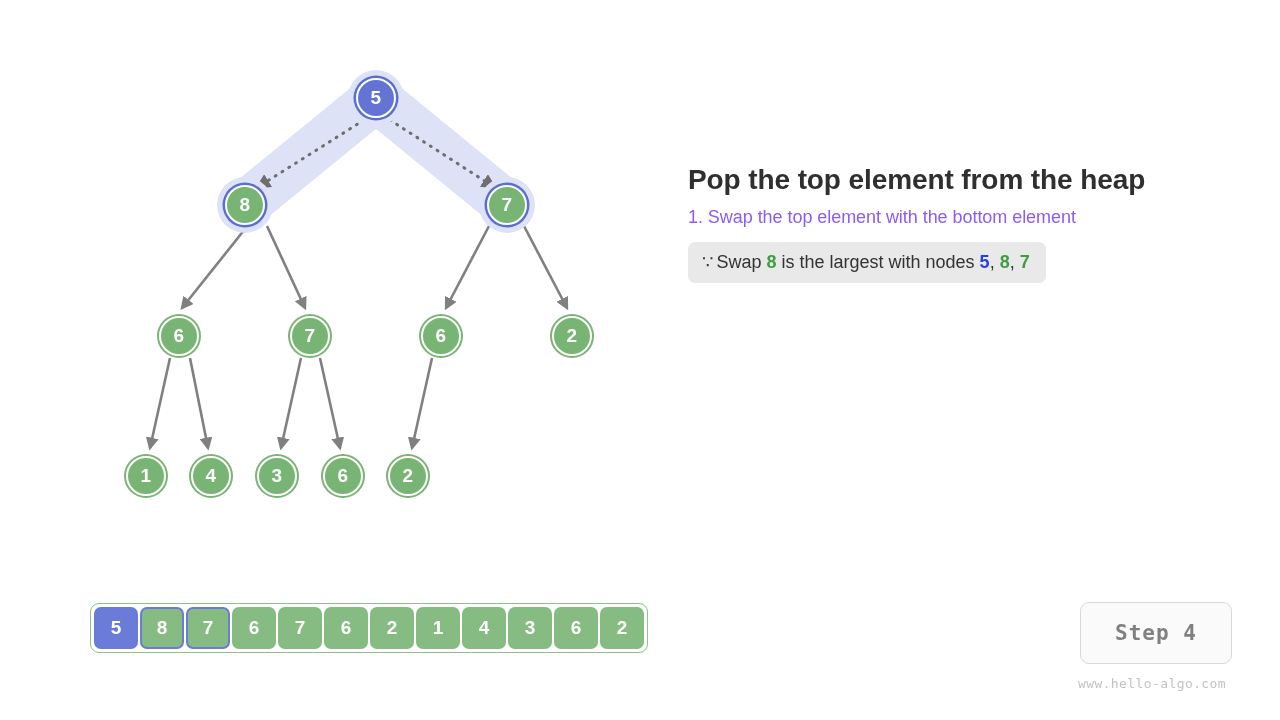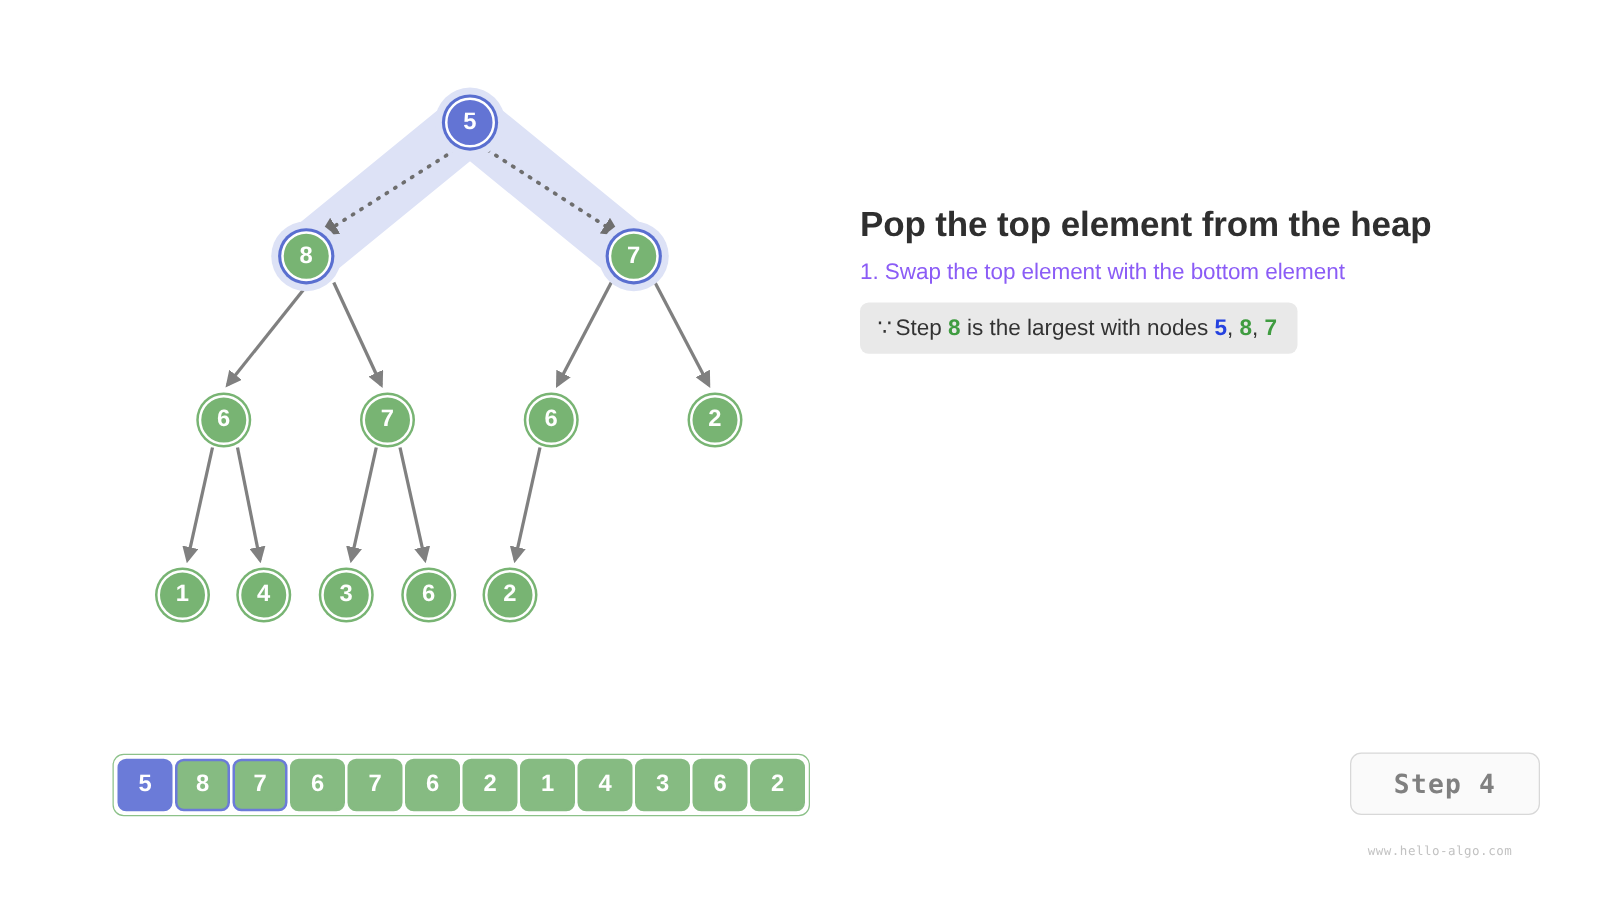--- a/index.html
+++ b/index.html
@@ -124,42 +124,42 @@
   .array-cell.outline-blue {
     border-color: #6b7bd8;
   }
 
   
   #step-badge {
     position: absolute;
     left: 1080px;
     top: 602px;
     width: 152px;
-    height: 50px;
+    height: 62px;
     box-sizing: border-box;
     border: 1px solid #d8d8d8;
     border-radius: 9px;
     background: #fafafa;
     display: flex;
     align-items: center;
     justify-content: center;
     font-family: "DejaVu Sans Mono", monospace;
     font-size: 21px;
     font-weight: bold;
     color: #808080;
     letter-spacing: 1px;
   }
   #watermark {
     position: absolute;
     left: 1072px;
     top: 676px;
     width: 160px;
     text-align: center;
     font-family: "DejaVu Sans Mono", monospace;
-    font-size: 10px;
+    font-size: 13px;
     color: #c2c2c2;
     letter-spacing: 0.4px;
   }
 </style>
 </head>
 <body>
 
 <div id="tree-diagram">
   <svg id="tree-svg" width="680" height="560">
     <defs>
@@ -212,21 +212,21 @@
       <div class="tree-node green" style="left: 388px; top: 456px;">2</div>
     </div>
 </div>
 
 <div id="info-panel">
   <h1 id="panel-title">Pop the top element from the heap</h1>
 
   <p class="panel-step">1. Swap the top element with the bottom element</p>
 
   <div id="hint-box">
-    <span class="because-sym">∵</span><span>Step </span><span class="num-green">8</span><span> is the largest with nodes </span><span class="num-blue">5</span><span>, </span><span class="num-green">8</span><span>, </span><span class="num-green">7</span>
+    <span class="because-sym">∵</span><span>Swap </span><span class="num-green">8</span><span> is the largest with nodes </span><span class="num-blue">5</span><span>, </span><span class="num-green">8</span><span>, </span><span class="num-green">7</span>
   </div>
 </div>
 
 <div id="array-strip">
     <div class="array-cell fill-blue">5</div>
     <div class="array-cell outline-blue">8</div>
     <div class="array-cell outline-blue">7</div>
     <div class="array-cell">6</div>
     <div class="array-cell">7</div>
     <div class="array-cell">6</div>

